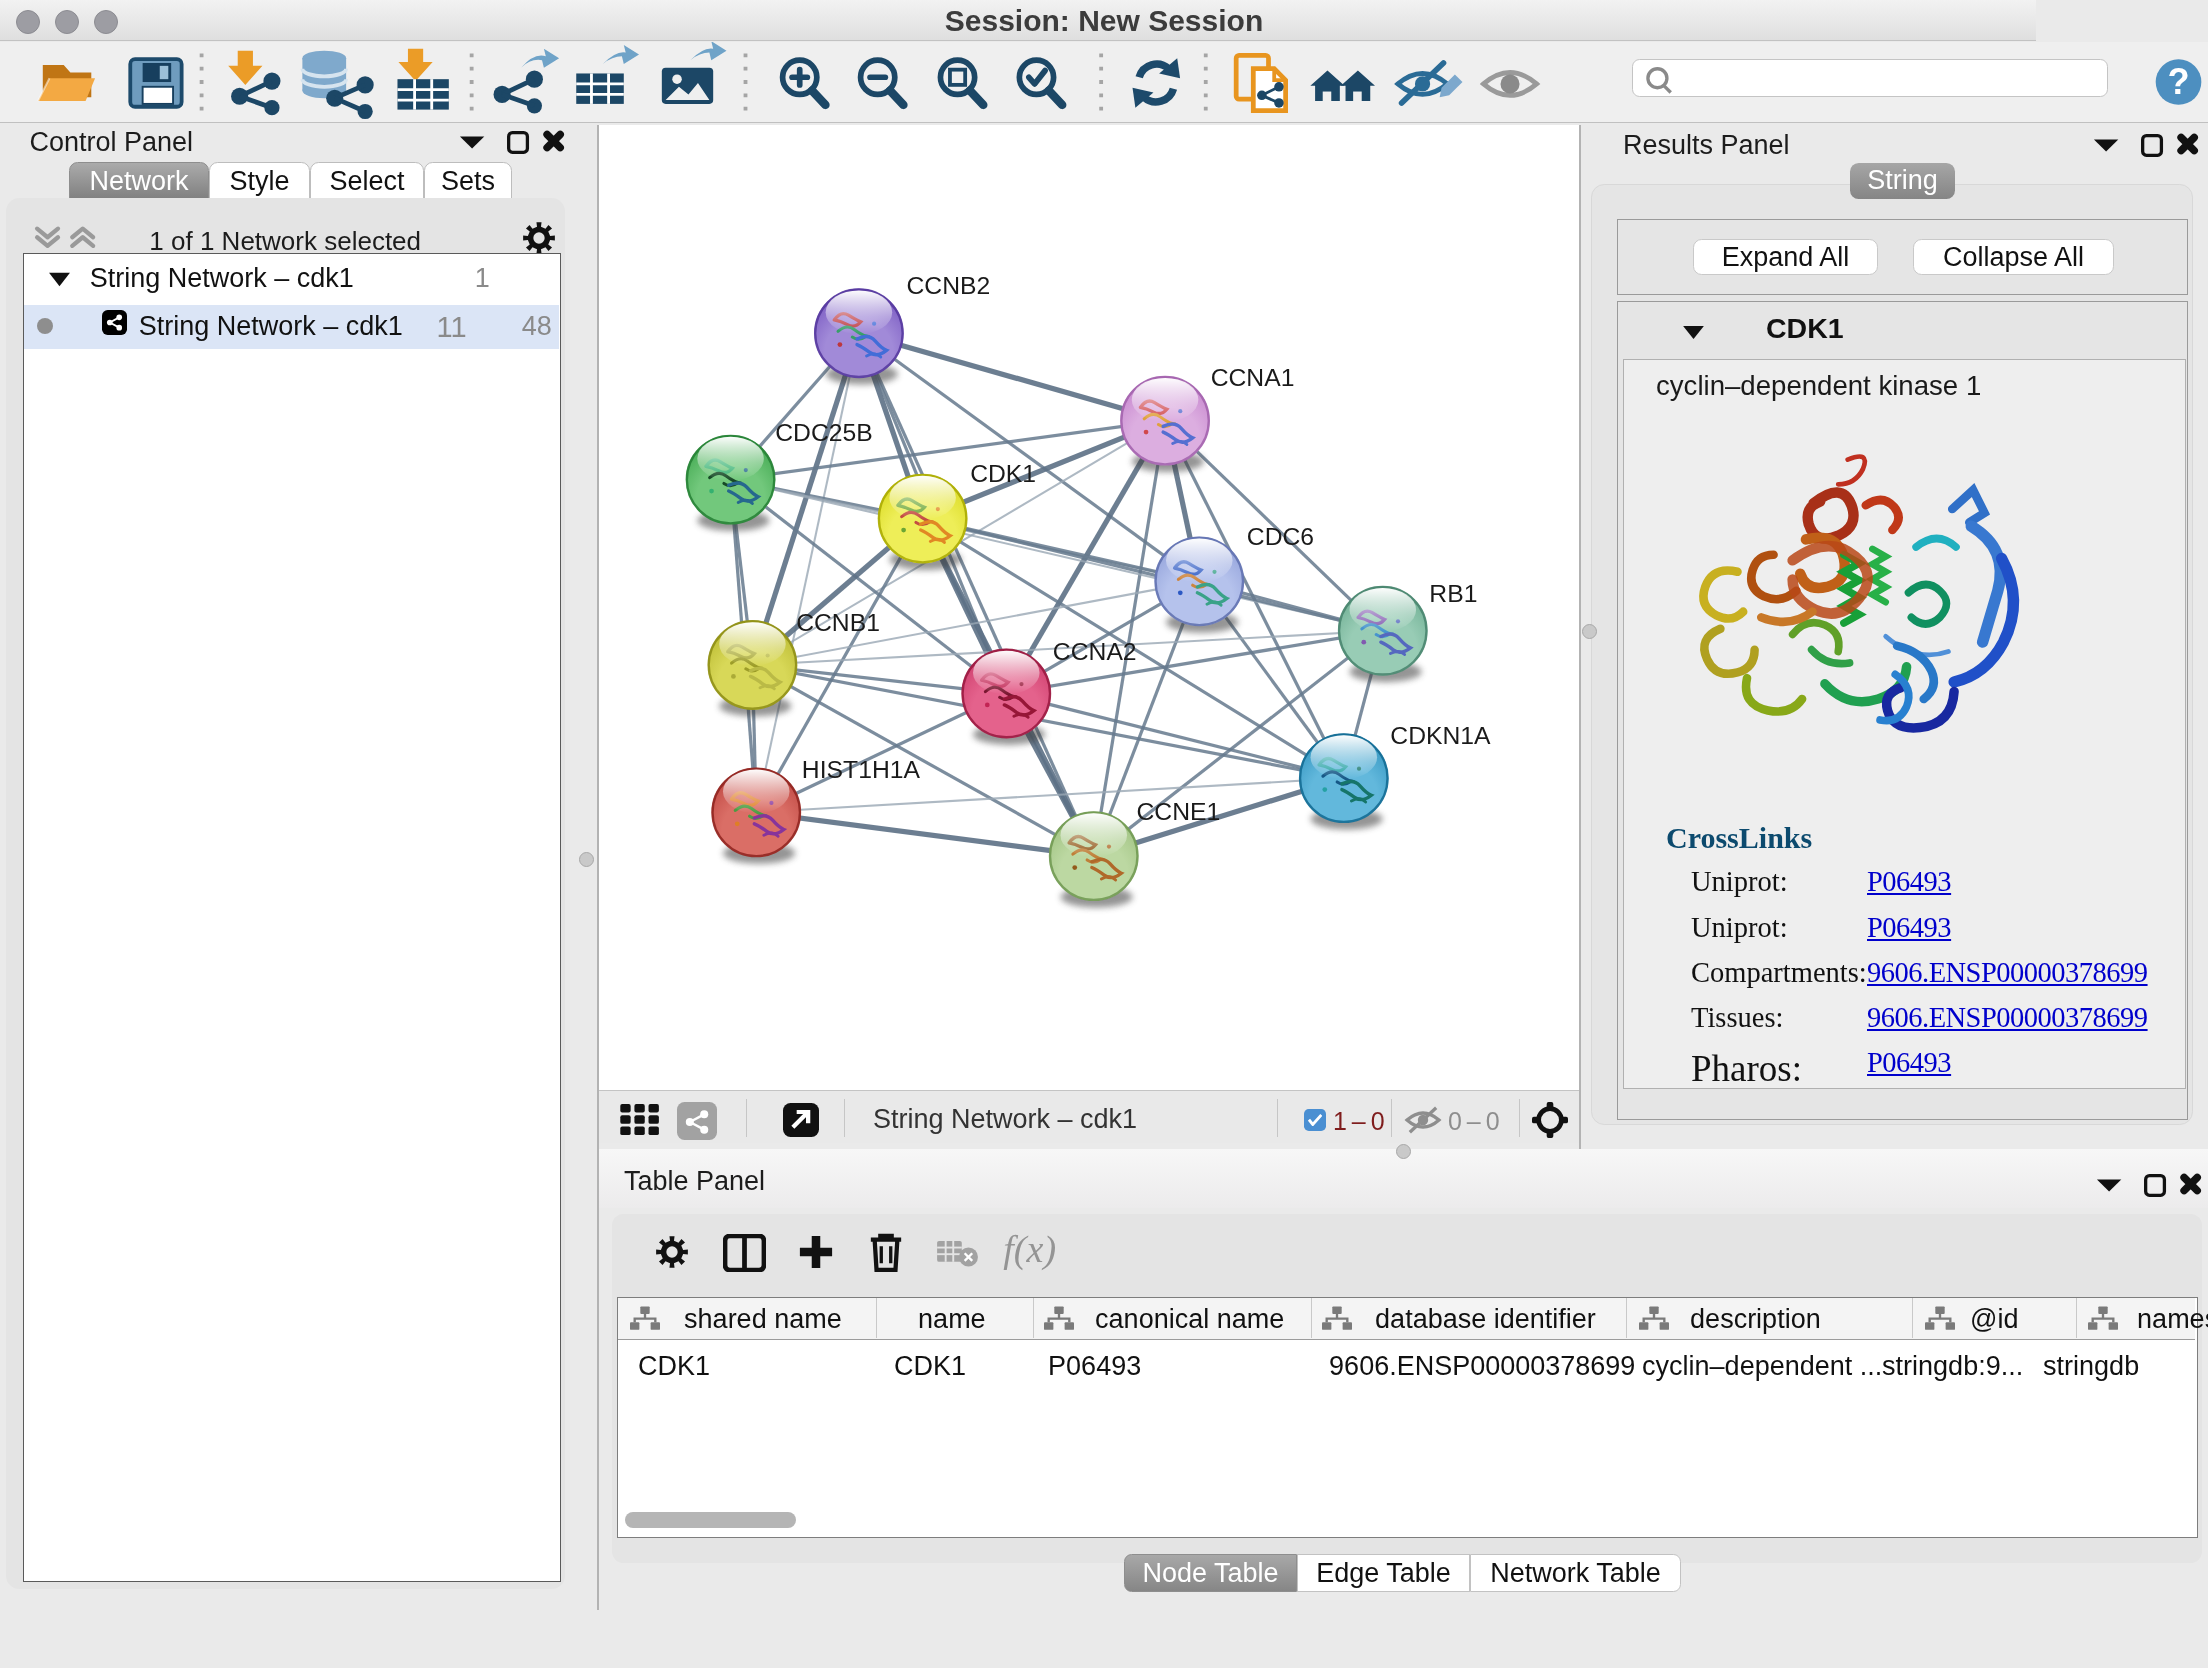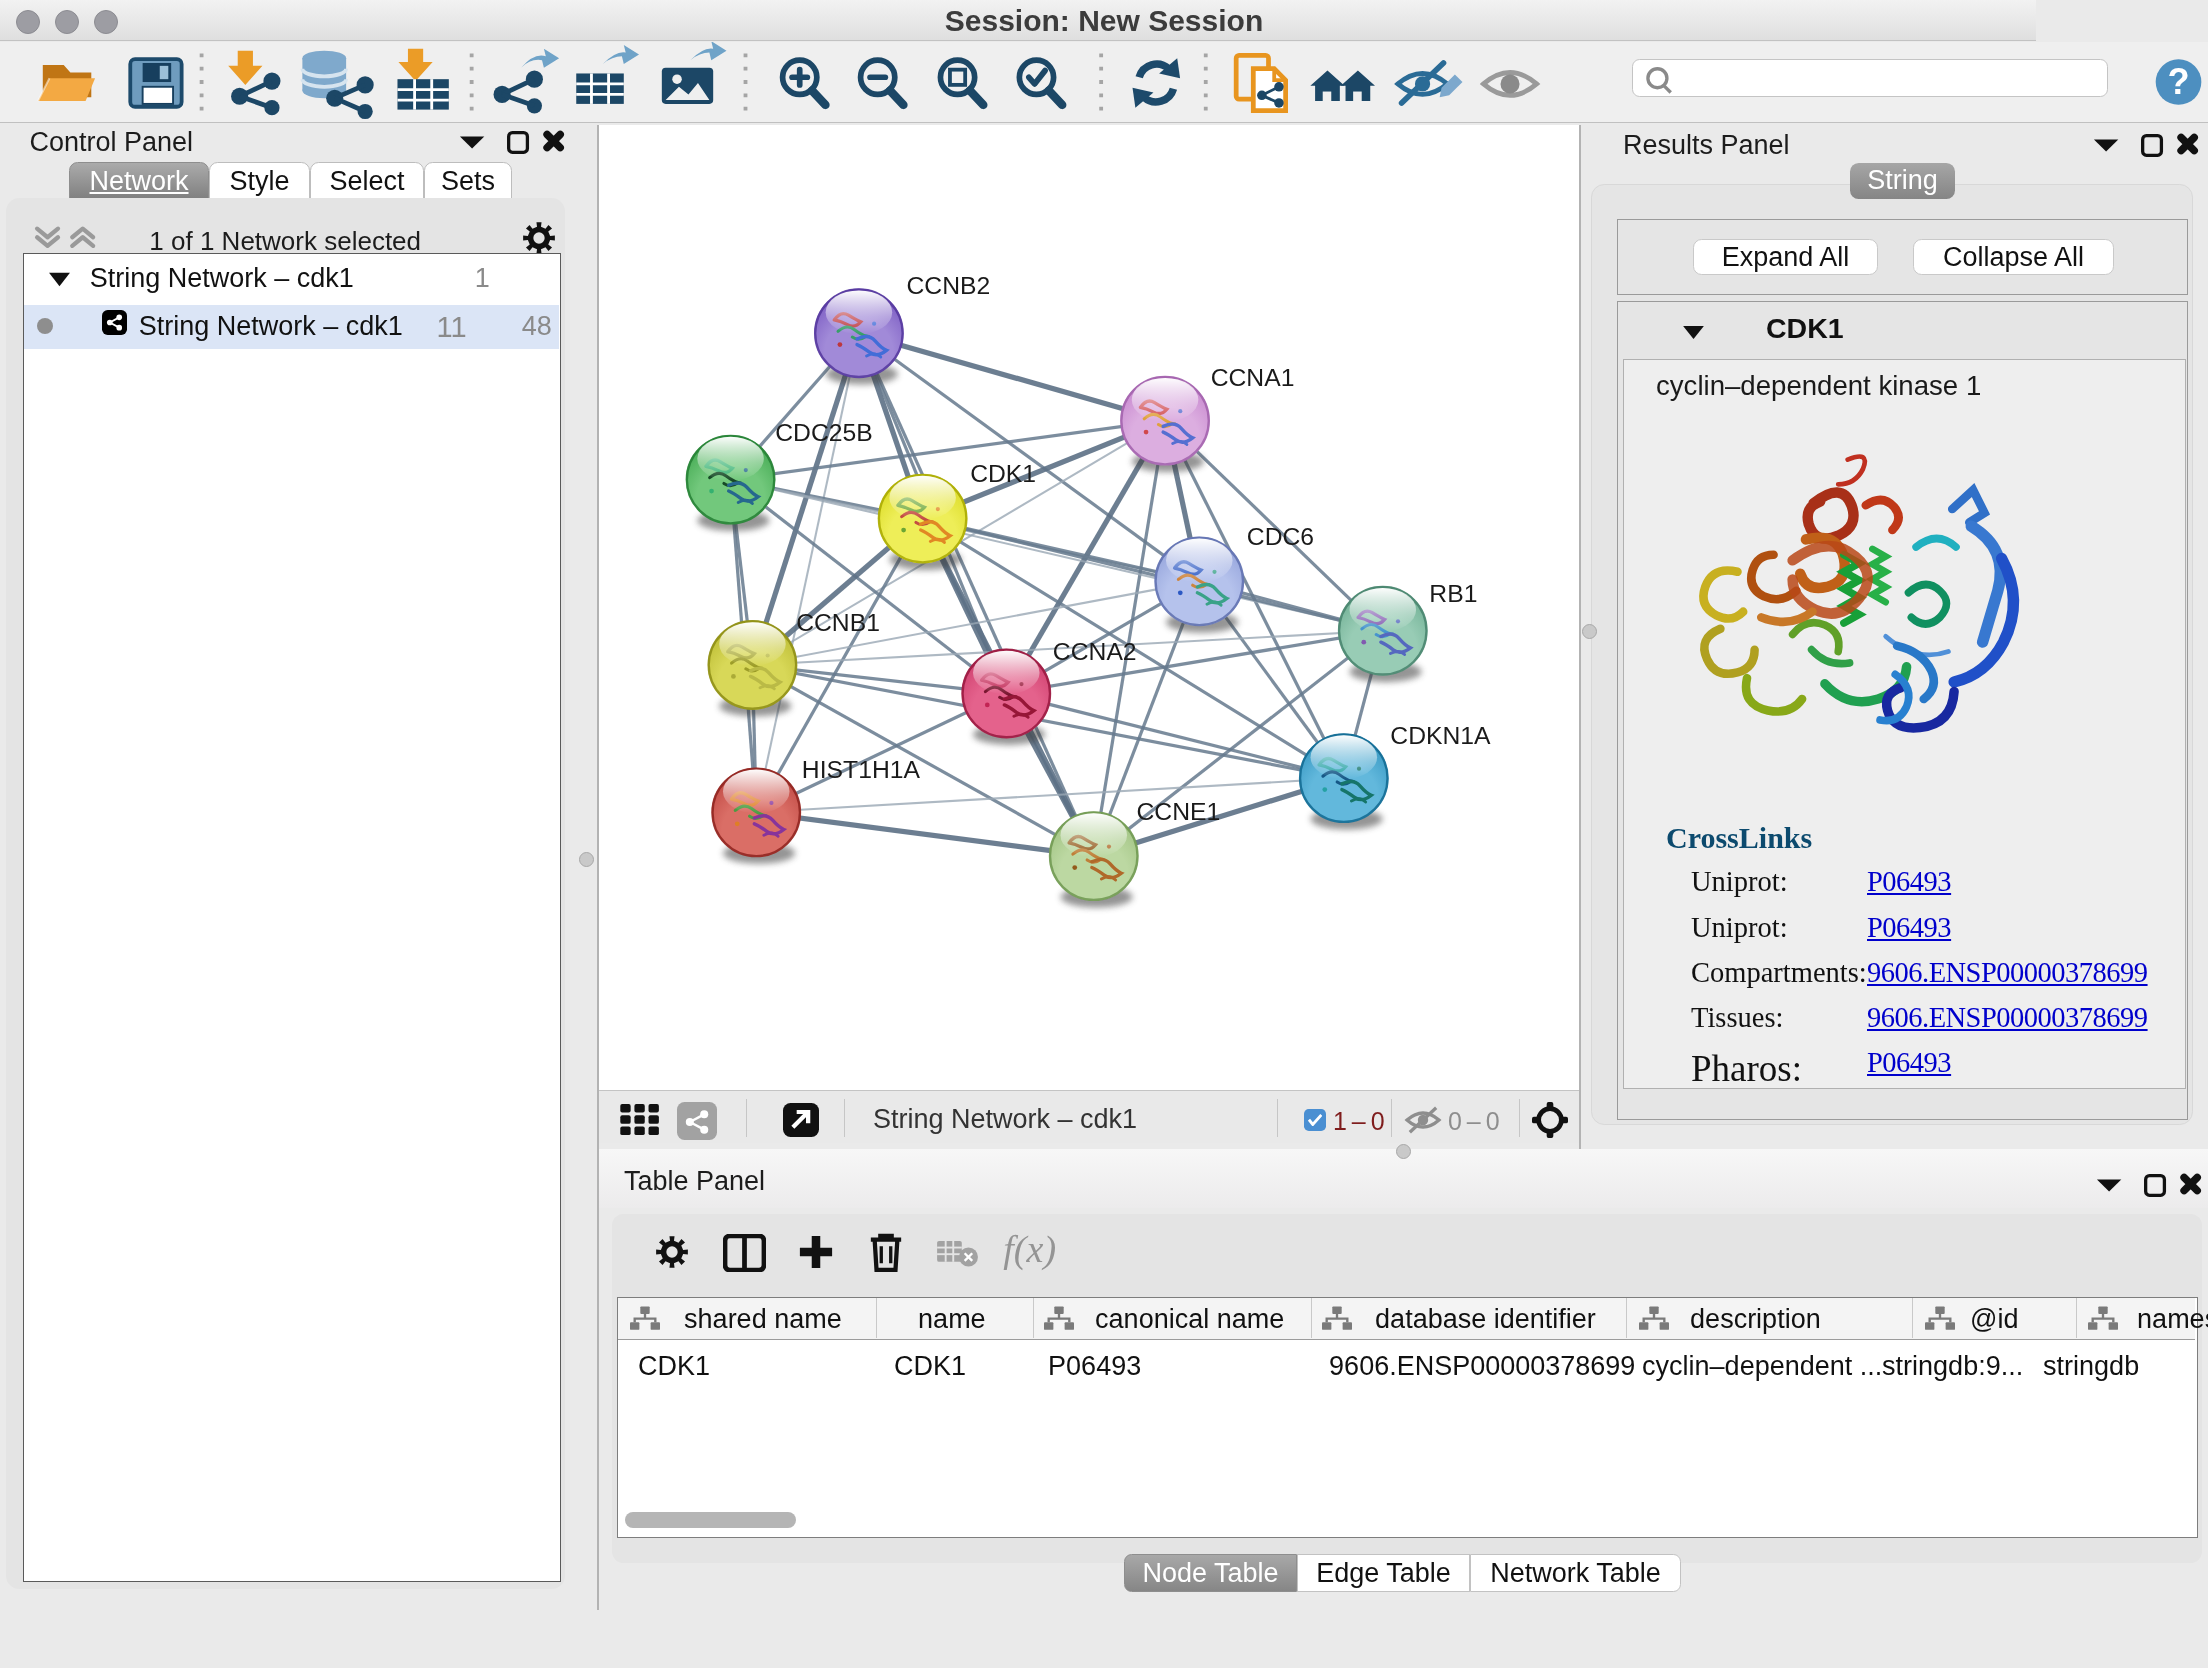--- a/index.html
+++ b/index.html
@@ -18,21 +18,21 @@
   background:#fff; border:1.9px solid #c4c4c4; border-radius:7.6px; }
 #main { position:absolute; left:0; top:125px; width:1752px; height:1481px; background:#eaeaea;padding-left:32px; }
 
 #cpanel { position:absolute; left:0; top:0; width:597px; height:1481px; background:#eaeaea; }
 #cpanel-div { position:absolute; left:597px; top:0; width:1.9px; height:1485px; background:#b3b3b3; }
 .paneltitle { font-size:27px; color:#1c1c1c; }
 #cp-container { position:absolute; left:5.7px; top:73px; width:559px; height:1391px;
   background:#e4e4e4; border-radius:13.3px; }
 .tab { position:absolute; top:37px; height:39px; border:1px solid #bdbdbd; background:#fff;
   color:#111; font-size:27px; text-align:center; border-radius:8.6px 8.6px 0 0; line-height:37px; }
-.tabsel { background:linear-gradient(#ababab,#7e7e7e); color:#fff; border-color:#8e8e8e;text-decoration:underline; }
+.tabsel { background:linear-gradient(#ababab,#7e7e7e); color:#fff; border-color:#8e8e8e; }
 #cp-list { position:absolute; left:17px; top:55px; width:538px; height:1329px;
   background:#fff; border:1.9px solid #5a5a5a; }
 #row2 { position:absolute; left:0px; top:51px; width:535px; height:44px; background:#dbe5f6; }
 
 #canvas { position:absolute; left:599px; top:0px; width:980px; height:965px; background:#fff; }
 #viewbar { position:absolute; left:599px; top:965px; width:980px; height:53px;
   background:#e9e9e9; border-top:1.9px solid #c4c4c4; }
 #rpanel-div { position:absolute; left:1579px; top:0; width:1.9px; height:1024px; background:#b3b3b3; }
 
 #rpanel { position:absolute; left:1581px; top:0; width:628px; height:1024px; background:#eaeaea; }

